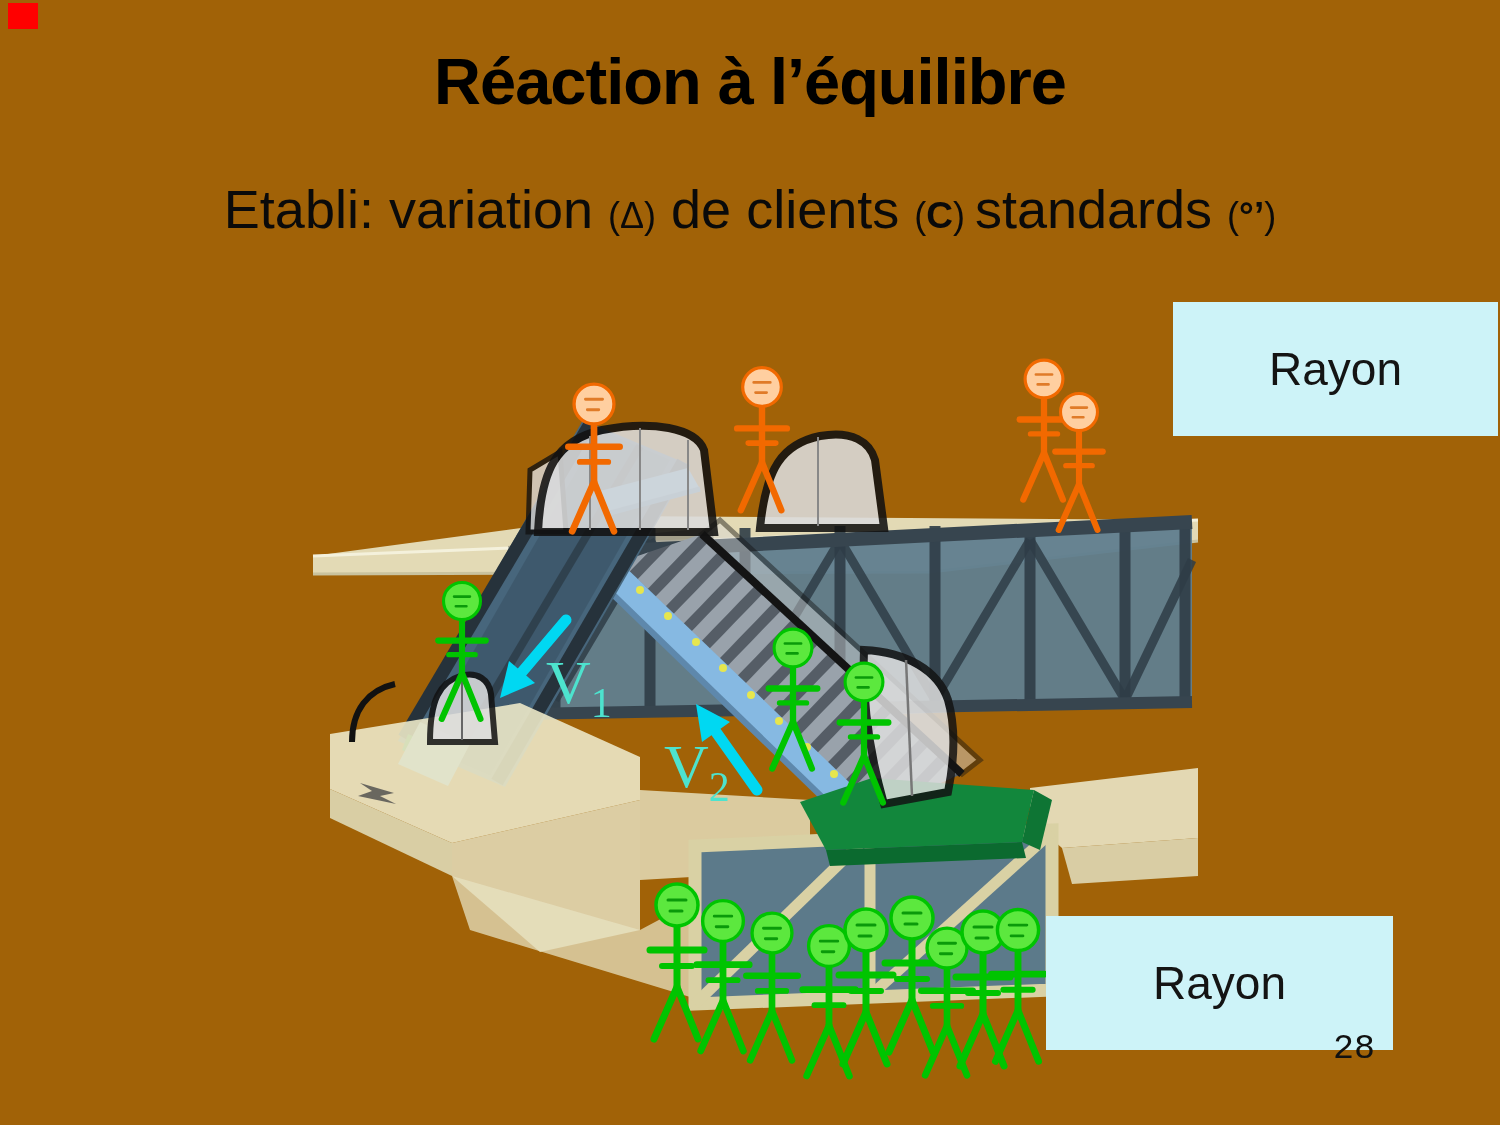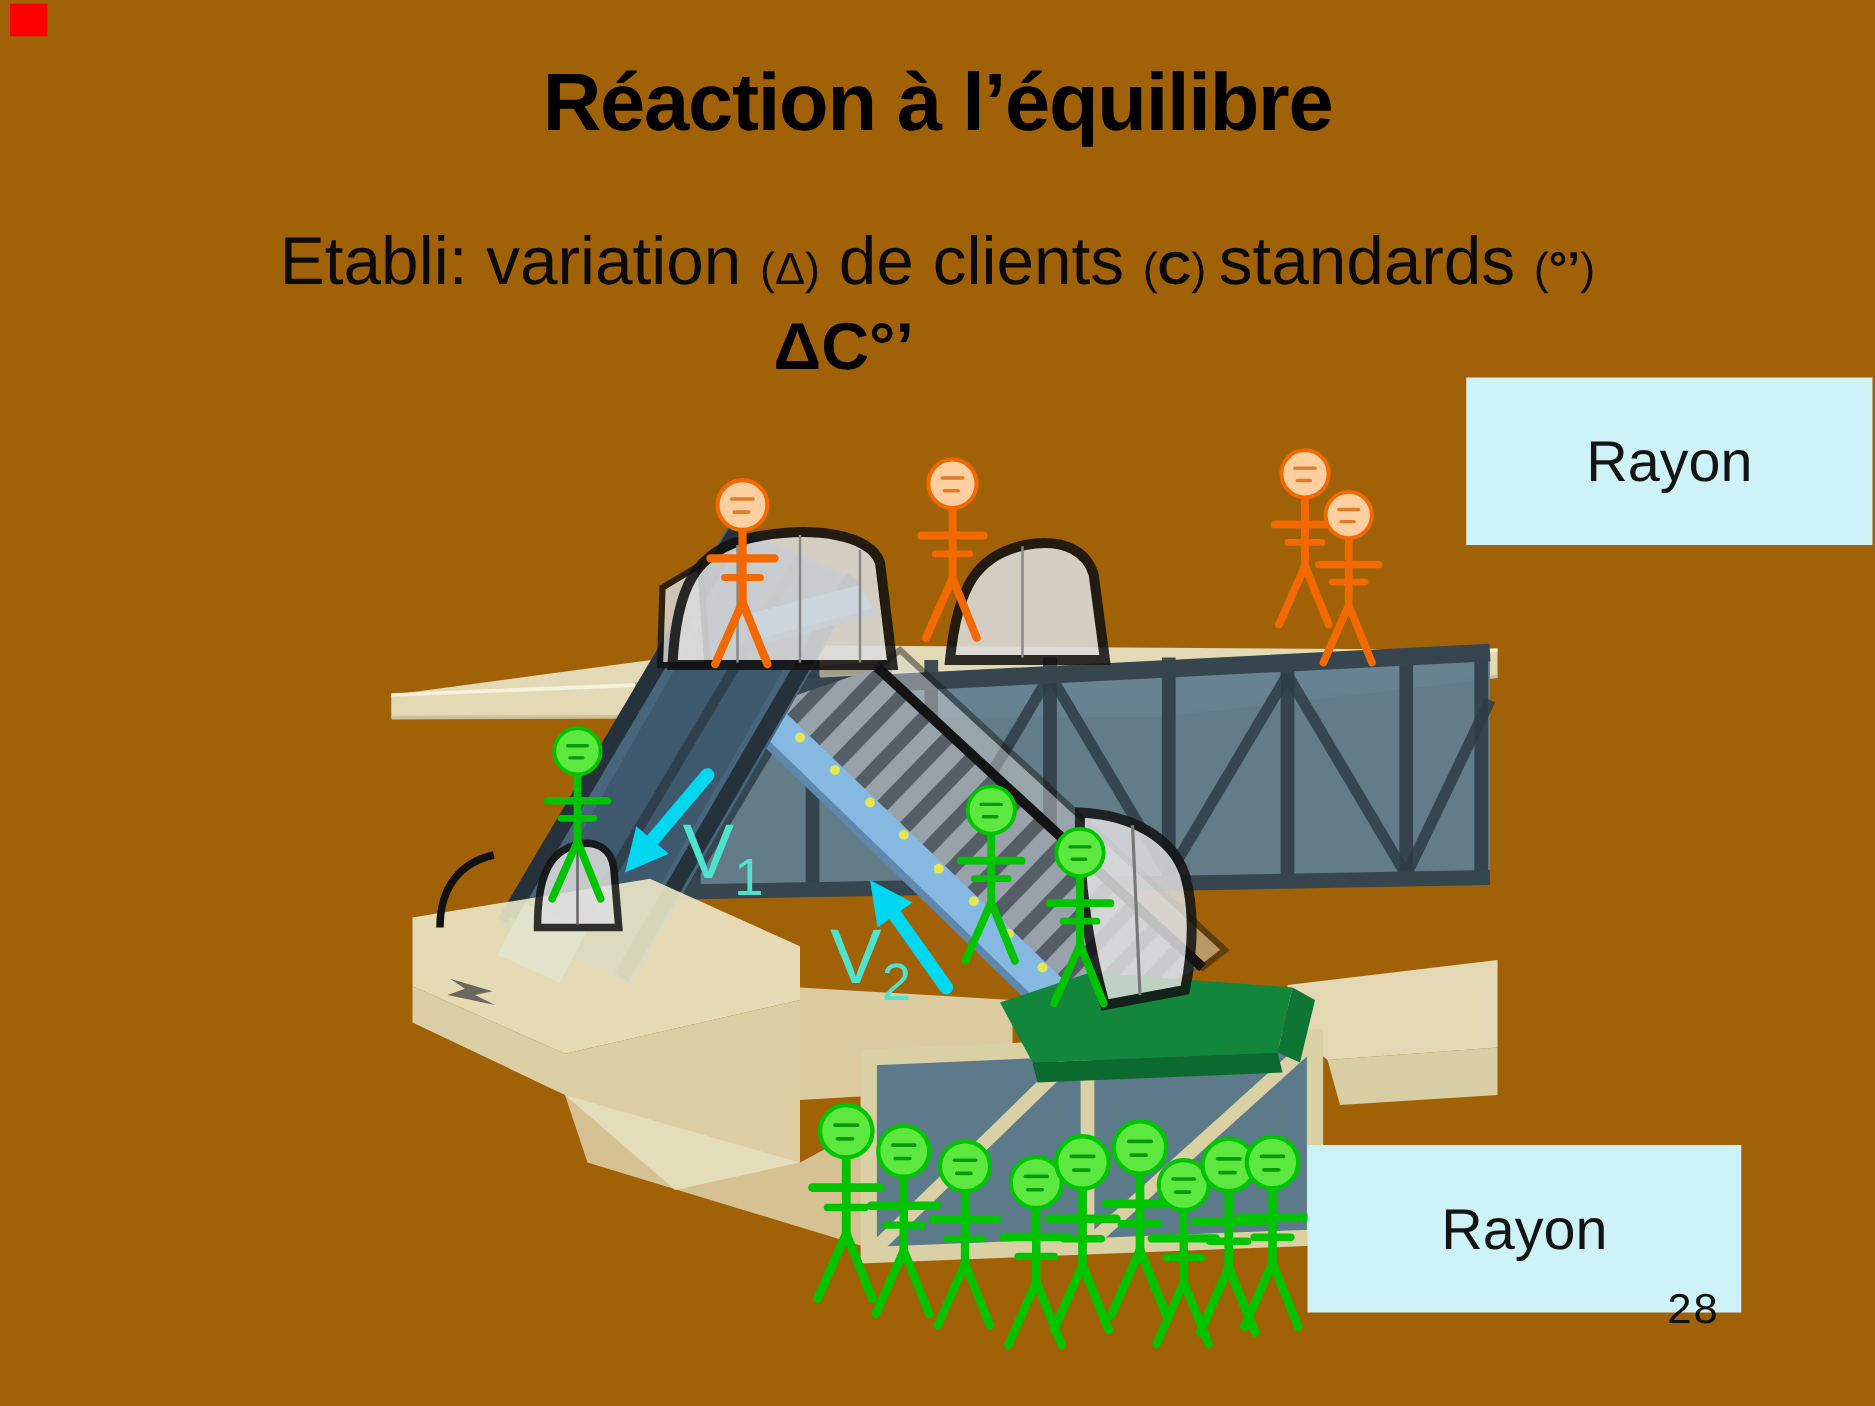--- a/index.html
+++ b/index.html
@@ -24,21 +24,21 @@
   }
   .scene{position:absolute;left:0;top:0;width:1500px;height:1125px;}
   .zone-label{
     position:absolute;display:flex;flex-direction:column;justify-content:center;
     text-align:center;font-size:46px;line-height:1.32;color:#141414;
     background:var(--label_bg,#cdf3f8);
     gap:24px;
   }
   .zone-label.cosmetique{left:1173px;top:302px;width:325px;height:134px;}
   .zone-label.alimentation{left:1046px;top:916px;width:347px;height:134px;}
-  .vlabel{position:absolute;font-size:62px;color:var(--v_label,#4de3ce);line-height:1.1;}
+  .vlabel{position:absolute;font-size:62px;color:var(--v_label,#4de3ce);line-height:1.1;font-family:Liberation Serif, serif;}
   .vlabel sub{font-size:42px;vertical-align:-14px;}
   .vlabel.v1{left:546px;top:648px;}
   .vlabel.v2{left:664px;top:732px;}
   .page-number{
     position:absolute;left:1333px;top:1029px;font-size:35px;color:#111;
     font-family:Liberation Mono, monospace;
   }
   
   .fig-green{color:var(--green_client,#00c400);--hf:var(--green_head,#5ce83e);--fl:var(--green_face,#0a9a0a);}
   .fig-orange{color:var(--orange_client,#f26900);--hf:var(--orange_head,#ffcfa0);--fl:var(--orange_face,#e07b28);}
@@ -49,21 +49,20 @@
 <body>
 
 <div class="stage">
 
   <div class="red-marker"></div>
 
   <div class="title">Réaction à l’équilibre</div>
 
   <div class="subtitle"><span>Etabli: variation </span><span class="sm">(Δ)</span><span> de clients </span><span class="sm">(</span><span class="smb">C</span><span class="sm">) </span><span>standards </span><span class="sm">(</span><span class="smb">°’</span><span class="sm">)</span></div>
 
-  <div class="formula">ΔC°’</div>
 
   <svg class="scene" viewBox="0 0 1500 1125">
     <defs>
       <pattern id="steps" width="25" height="25" patternUnits="userSpaceOnUse" patternTransform="rotate(44)">
         <rect width="25" height="25" fill="#99a2ab"></rect>
         <rect width="11" height="25" fill="#555d66"></rect>
       </pattern>
       <symbol id="stick-figure" overflow="visible">
         <g fill="none" stroke-linecap="round">
           <line x1="0" y1="21" x2="0" y2="82" stroke="currentColor" stroke-width="7"></line>

